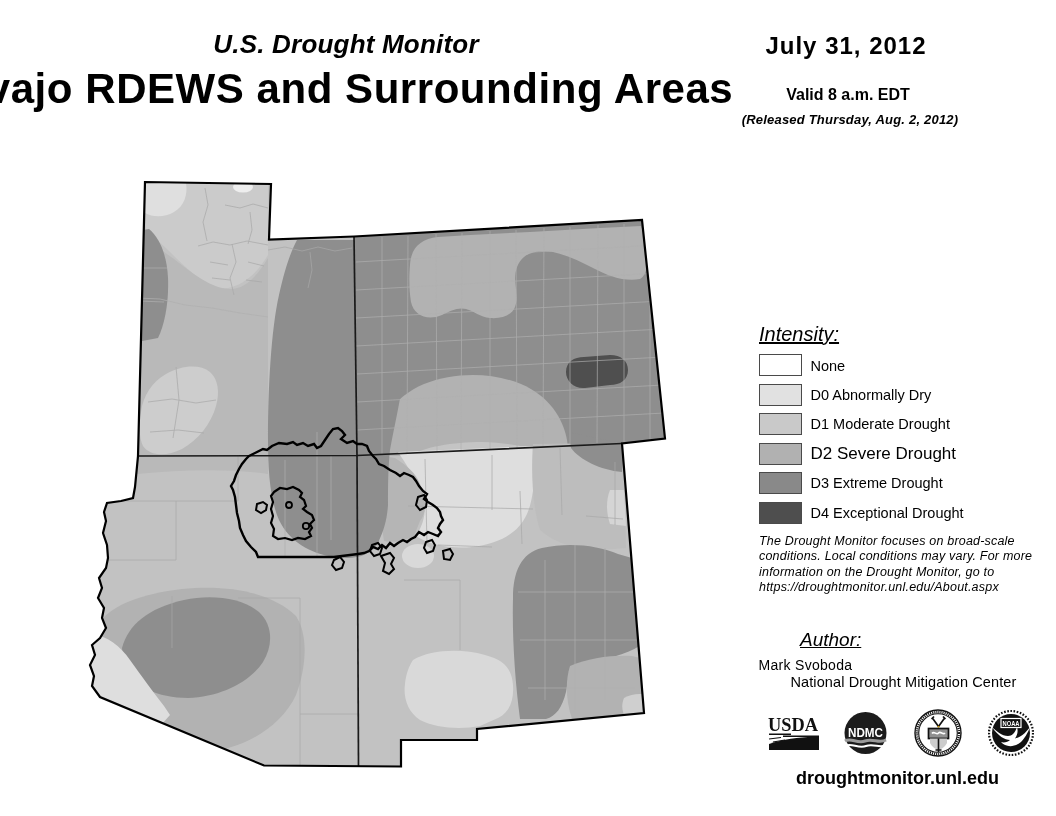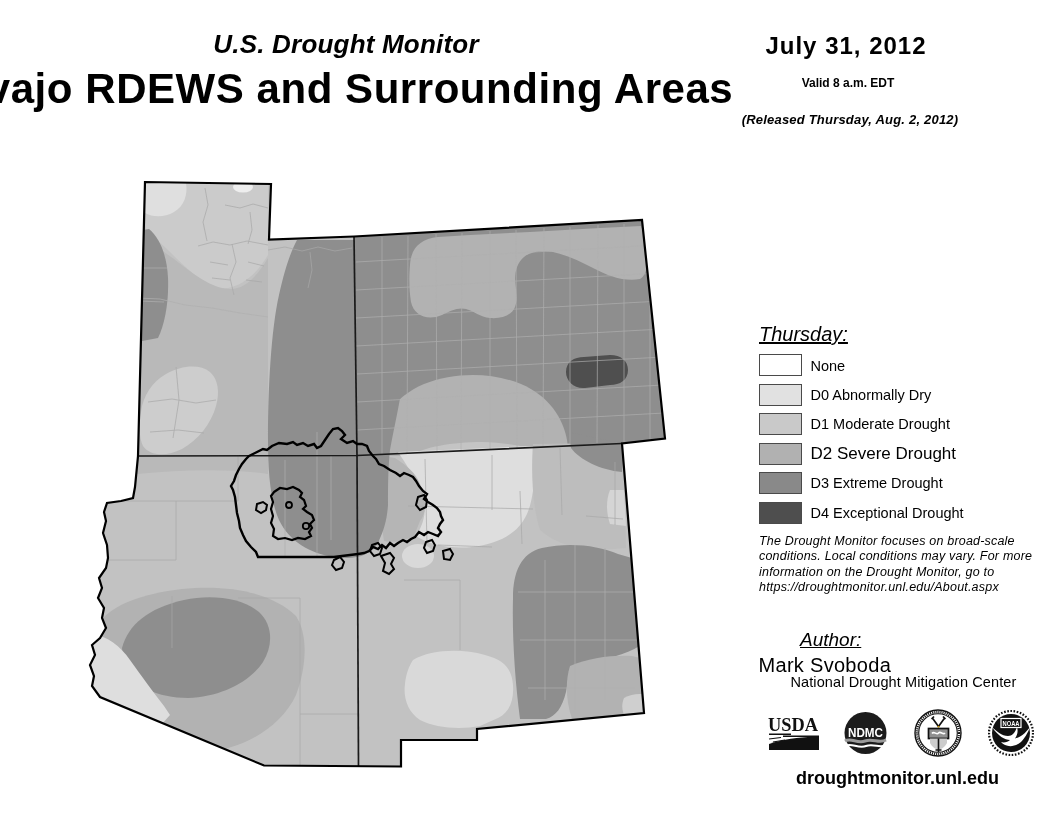--- a/index.html
+++ b/index.html
@@ -7,21 +7,21 @@
        font-family:"Liberation Sans", sans-serif;}
   .abs{position:absolute;white-space:nowrap;}
 </style>
 </head>
 <body>
 
 <div class="abs" id="hdr1" style="left:334px;top:31px;transform:translateX(-50%);font-size:26px;line-height:26px;font-weight:bold;font-style:italic;letter-spacing:0.2px;margin-left:12px;">U.S. Drought Monitor</div>
 <div class="abs" id="hdr2" style="left:-68px;top:67.7px;font-size:42px;line-height:42px;font-weight:bold;letter-spacing:0.55px;">Navajo RDEWS and Surrounding Areas</div>
 <div class="abs" id="hdr3" style="left:846px;top:34px;transform:translateX(-50%);font-size:24px;line-height:24px;font-weight:bold;letter-spacing:1px;">July 31, 2012</div>
 <div class="abs" id="hdr4" style="left:850px;top:67px;transform:translateX(-50%);font-size:13px;line-height:15px;font-weight:bold;font-style:italic;letter-spacing:0.2px;margin-top:45px;">(Released Thursday, Aug. 2, 2012)</div>
-<div class="abs" id="hdr5" style="left:848px;top:75px;transform:translateX(-50%);font-size:12px;line-height:16.5px;font-weight:bold;">Valid 8 a.m. EDT</div>
+<div class="abs" id="hdr5" style="left:848px;top:87px;transform:translateX(-50%);font-size:16px;line-height:16.5px;font-weight:bold;">Valid 8 a.m. EDT</div>
 
 <svg id="map" width="1056" height="816" style="position:absolute;left:0;top:0">
   <defs>
     <clipPath id="mapclip">
         <path d="M145,182 L271,184 L269,239.5 L354,236.5 L642,220 L665,438.5 L622,443.5 L644,713 L477,729 L477,740 L401,740 L401,766.5 L264,765.5 L100,697 L92,686 L94,676 L90,665 L95,655 L92,645 L100,638 L106,628 L102,618 L104,608 L98,598 L102,588 L99,578 L106,568 L108,558 L107,545 L103,533 L106,521 L104,512 L107,503 L121,501 L133,498 L135,487 L138,456 Z"></path>
       </clipPath>
   </defs>
 
   <g clip-path="url(#mapclip)">
 
@@ -119,40 +119,40 @@
     <path stroke-width="2" d="M372,545 L378,543 382,548 380,554 374,556 370,551 Z"></path>
     <path stroke-width="2" d="M381,556 L390,553 394,558 391,564 394,569 389,574 383,571 385,563 Z"></path>
     <path stroke-width="2" d="M426,542 L432,540 435,545 433,551 427,553 424,548 Z"></path>
     <path stroke-width="2" d="M443,551 L450,549 453,554 450,560 444,559 Z"></path>
     <path stroke-width="2" d="M418,497 L424,495 427,500 426,507 420,510 416,505 Z"></path>
   </g>
 
   <path d="M145,182 L271,184 L269,239.5 L354,236.5 L642,220 L665,438.5 L622,443.5 L644,713 L477,729 L477,740 L401,740 L401,766.5 L264,765.5 L100,697 L92,686 L94,676 L90,665 L95,655 L92,645 L100,638 L106,628 L102,618 L104,608 L98,598 L102,588 L99,578 L106,568 L108,558 L107,545 L103,533 L106,521 L104,512 L107,503 L121,501 L133,498 L135,487 L138,456 Z" fill="none" stroke="#000" stroke-width="2.2"></path>
 </svg>
 
-<div class="abs" id="lint" style="left:759px;top:324px;font-size:20px;line-height:20px;font-style:italic;text-decoration:underline;">Thursday:</div>
+<div class="abs" id="lint" style="left:759px;top:324px;font-size:20px;line-height:20px;font-style:italic;text-decoration:underline;">Intensity:</div>
 <div class="abs" style="left:758.5px;top:354.4px;">
   <div style="position:absolute;left:0;top:0;width:41px;height:20px;background:#fff;border:1px solid #4a4a4a;"></div>
   <div style="position:absolute;left:0;top:29.5px;width:41px;height:20px;background:#e1e1e1;border:1px solid #4a4a4a;"></div>
   <div style="position:absolute;left:0;top:59px;width:41px;height:20px;background:#c9c9c9;border:1px solid #4a4a4a;"></div>
   <div style="position:absolute;left:0;top:88.5px;width:41px;height:20px;background:#b1b1b1;border:1px solid #4a4a4a;"></div>
   <div style="position:absolute;left:0;top:118px;width:41px;height:20px;background:#898989;border:1px solid #4a4a4a;"></div>
   <div style="position:absolute;left:0;top:147.5px;width:41px;height:20px;background:#4e4e4e;border:1px solid #4a4a4a;"></div>
 </div>
 <div class="abs" style="left:810.5px;top:358.5px;font-size:14.5px;line-height:14.5px;">None</div>
 <div class="abs" style="left:810.5px;top:388px;font-size:14.5px;line-height:14.5px;text-align:center;">D0 Abnormally Dry</div>
 <div class="abs" style="left:810.5px;top:417.4px;font-size:14.5px;line-height:14.5px;">D1 Moderate Drought</div>
 <div class="abs" style="left:810.5px;top:446.9px;font-size:17px;line-height:14.5px;">D2 Severe Drought</div>
 <div class="abs" style="left:810.5px;top:476.3px;font-size:14.5px;line-height:14.5px;">D3 Extreme Drought</div>
 <div class="abs" style="left:810.5px;top:505.8px;font-size:14.5px;line-height:14.5px;">D4 Exceptional Drought</div>
 
 <div class="abs" id="para" style="left:759px;top:534px;font-size:12.5px;font-style:italic;line-height:15.3px;letter-spacing:0.2px;">The Drought Monitor focuses on broad-scale<br>conditions. Local conditions may vary. For more<br>information on the Drought Monitor, go to<br>https://droughtmonitor.unl.edu/About.aspx</div>
 
 <div class="abs" id="lauth" style="left:800px;top:630px;font-size:19px;line-height:19px;font-style:italic;text-decoration:underline;">Author:</div>
-<div class="abs" id="lms" style="left:758.5px;top:658px;font-size:20px;line-height:14.5px;letter-spacing:0.3px;text-align:right;">Mark Svoboda</div>
+<div class="abs" id="lms" style="left:758.5px;top:658px;font-size:14px;line-height:14.5px;letter-spacing:0.3px;text-align:right;">Mark Svoboda</div>
 <div class="abs" id="lnd" style="left:758.5px;top:674.5px;font-size:14.5px;line-height:14.5px;letter-spacing:0.1px;margin-left:32px;">National Drought Mitigation Center</div>
 
 <svg class="abs" style="left:767px;top:714px;" width="54" height="38" viewBox="0 0 54 38">
   <text x="1" y="17" font-family="Liberation Serif" font-size="19" font-weight="bold" fill="#111" textLength="50" lengthAdjust="spacingAndGlyphs">USDA</text>
   <rect x="2" y="19.5" width="22" height="1.5" fill="#111"></rect>
   <rect x="16" y="21.5" width="36" height="1.5" fill="#111"></rect>
   <path d="M2,25 L14,23.5 M6,28 L18,26 M10,30.5 L22,28" stroke="#111" stroke-width="1.2"></path>
   <path d="M2,36 L2,30 C18,24.5 34,22.5 52,23 L52,36 Z" fill="#111"></path>
 </svg>
 

